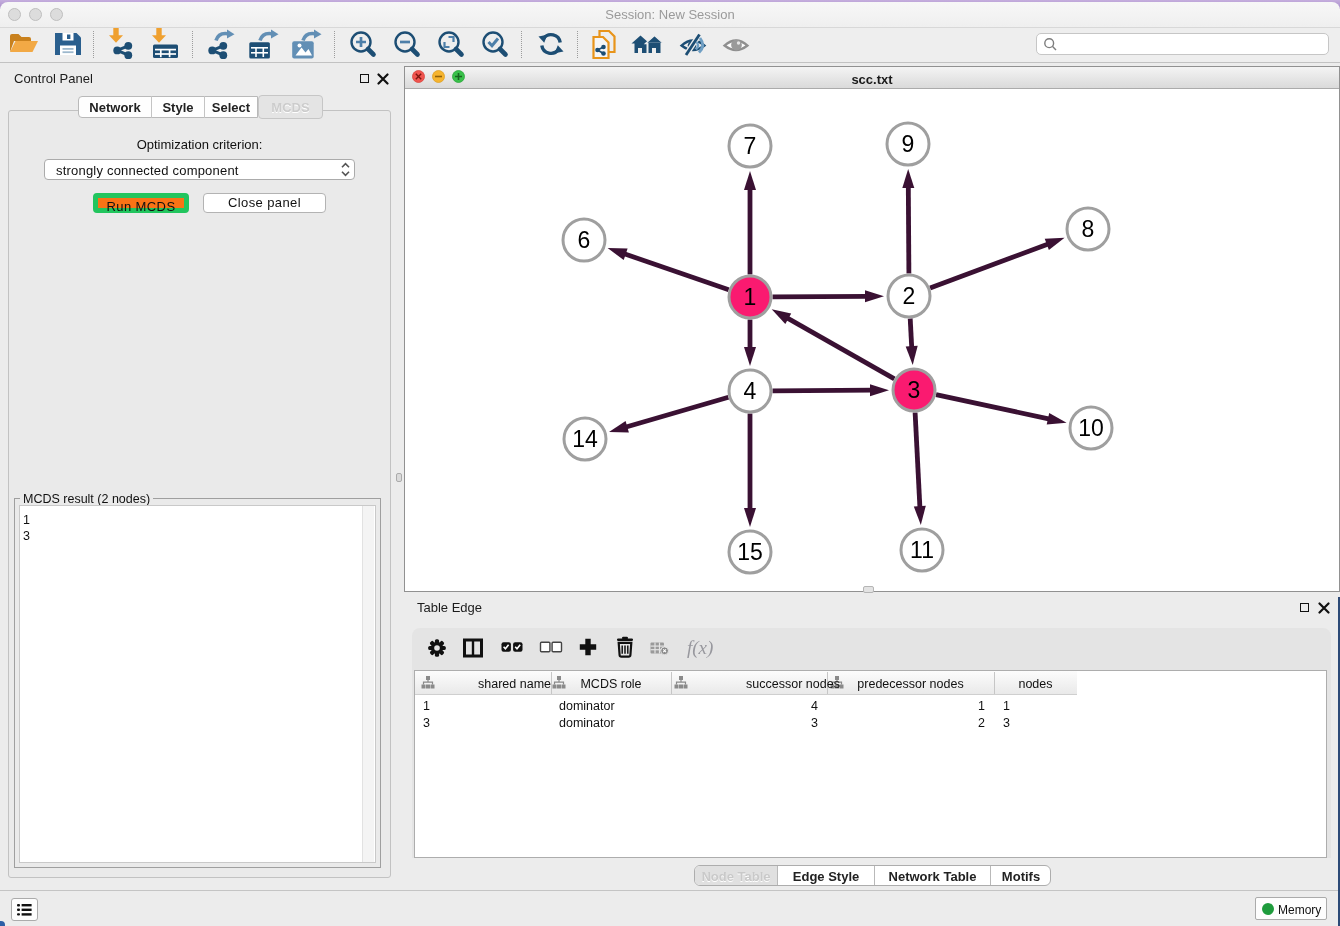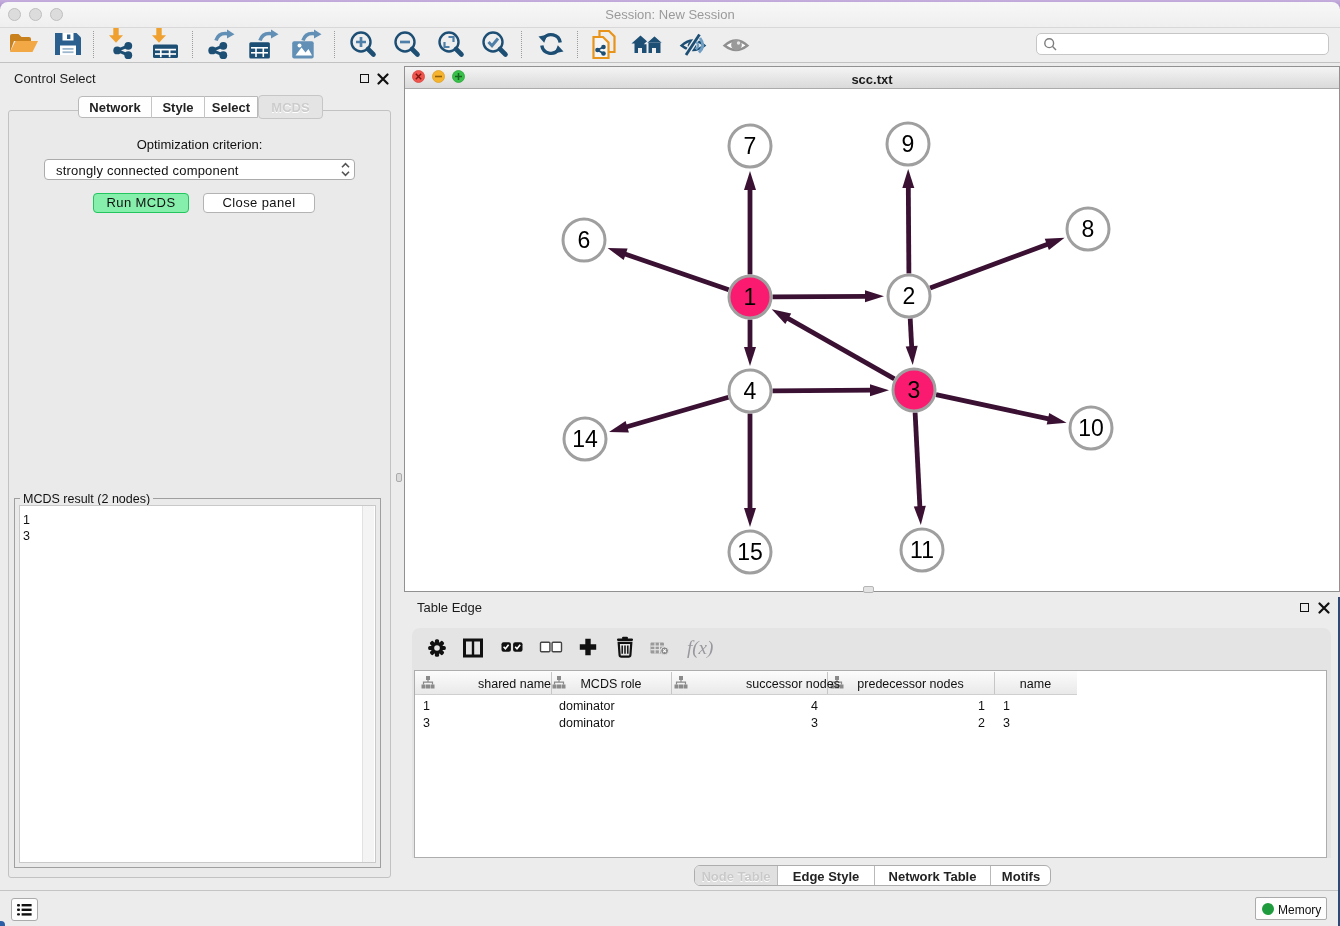--- a/index.html
+++ b/index.html
@@ -171,21 +171,21 @@
 <div class="abs" style="left:334px;top:31px;height:27px;border-left:1px dotted #9c9c9c;"></div>
 <div class="abs" style="left:521px;top:31px;height:27px;border-left:1px dotted #9c9c9c;"></div>
 <div class="abs" style="left:577px;top:31px;height:27px;border-left:1px dotted #9c9c9c;"></div>
 
 <div class="abs" style="left:1036px;top:33px;width:293px;height:22px;background:#fff;border:1px solid #c6c6c6;border-radius:5px;"></div>
 <svg class="abs" style="left:1043px;top:37px" width="15" height="15" viewBox="0 0 15 15">
     <circle cx="6.2" cy="6.2" r="4.4" fill="none" stroke="#7d7d7d" stroke-width="1.4"></circle>
     <line x1="9.6" y1="9.6" x2="13" y2="13" stroke="#7d7d7d" stroke-width="1.4"></line>
   </svg>
 
-<div class="abs" style="left:14px;top:71px;font-size:13px;color:#1c1c1c;">Control Select</div>
+<div class="abs" style="left:14px;top:71px;font-size:13px;color:#1c1c1c;">Control Panel</div>
 <div class="abs" style="left:360px;top:74px;width:9px;height:9px;border:1.5px solid #111;"></div>
 <svg class="abs" style="left:377px;top:73px" width="12" height="12" viewBox="0 0 12 12">
     <path d="M1.5 1.5 L10.5 10.5 M10.5 1.5 L1.5 10.5" stroke="#111" stroke-width="2.2" stroke-linecap="round"></path>
   </svg>
 
 <div class="abs" style="left:8px;top:110px;width:383px;height:768px;background:#eaeaea;border:1px solid #c2c2c2;border-radius:3px;"></div>
 
 <div class="abs" style="left:78px;top:96px;width:180px;height:22px;background:#fefefe;border:1px solid #b9b9b9;border-radius:4px 0 0 4px;"></div>
 <div class="abs" style="left:151px;top:96px;width:1px;height:22px;background:#c4c4c4;"></div>
 <div class="abs" style="left:204px;top:96px;width:1px;height:22px;background:#c4c4c4;"></div>
@@ -195,22 +195,22 @@
 <div class="abs" style="left:204px;top:100px;width:54px;height:14px;text-align:center;font-size:13px;font-weight:bold;color:#222;">Select</div>
 <div class="abs" style="left:258px;top:100px;width:65px;height:14px;text-align:center;font-size:13px;font-weight:bold;color:#cccccc;text-shadow:0 1px 0 #fff;">MCDS</div>
 
 <div class="abs" style="left:8px;top:137px;width:383px;text-align:center;font-size:13px;color:#111;">Optimization criterion:</div>
 <div class="abs" style="left:44px;top:159px;width:311px;height:21px;background:#fff;border:1px solid #ababab;border-radius:4px;"></div>
 <div class="abs" style="left:56px;top:163px;font-size:13px;letter-spacing:0.2px;color:#111;">strongly connected component</div>
 <svg class="abs" style="left:340px;top:162px" width="11" height="15" viewBox="0 0 11 15">
     <path d="M2 5.2 L5.5 1.6 L9 5.2" fill="none" stroke="#555" stroke-width="1.6"></path>
     <path d="M2 9.8 L5.5 13.4 L9 9.8" fill="none" stroke="#555" stroke-width="1.6"></path>
   </svg>
-<div class="abs" style="left:93px;top:193px;width:96px;height:20px;background:#86efac;border:1px solid #22c55e;border-radius:4px;text-align:center;font-size:13px;letter-spacing:0.4px;color:#111;line-height:18px;">Run MCDS</div>
-<div class="abs" style="left:203px;top:193px;width:112px;height:20px;background:#fff;border:1px solid #b3b3b3;border-radius:4px;text-align:center;font-size:13px;letter-spacing:0.4px;color:#111;line-height:18px;">Close panel</div>
+<div class="abs" style="left:93px;top:193px;width:96px;height:20px;background:#f97316;border:5px solid #22c55e;border-radius:4px;text-align:center;font-size:13px;letter-spacing:0.4px;color:#111;line-height:18px;">Run MCDS</div>
+<div class="abs" style="left:203px;top:193px;width:123px;height:20px;background:#fff;border:1px solid #b3b3b3;border-radius:4px;text-align:center;font-size:13px;letter-spacing:0.4px;color:#111;line-height:18px;">Close panel</div>
 
 <div class="abs" style="left:14px;top:498px;width:367px;height:370px;border:1px solid #9f9f9f;"></div>
 <div class="abs" style="left:20px;top:492px;background:#eaeaea;padding:0 3px;font-size:12.5px;color:#111;">MCDS result (2 nodes)</div>
 <div class="abs" style="left:19px;top:505px;width:357px;height:358px;background:#fff;border:1px solid #c9c9c9;"></div>
 <div class="abs" style="left:362px;top:506px;width:12px;height:356px;background:#f4f4f4;border-left:1px solid #e2e2e2;"></div>
 <div class="abs" style="left:23px;top:512px;font-size:12.5px;color:#111;line-height:16px;">1<br>3</div>
 
 <div class="abs" style="left:396px;top:473px;width:6px;height:9px;background:#dadada;border:1px solid #ababab;border-radius:2px;"></div>
 
 <div class="abs" style="left:404px;top:66px;width:936px;height:526px;background:#fff;border:1px solid #919191;"></div>
@@ -383,21 +383,21 @@
         <rect x="-2" y="8.5" width="4" height="4"></rect>
         <rect x="2.5" y="8.5" width="4" height="4"></rect>
         <path d="M-4.5 8.5 V6.2 H4.5 V8.5 M0 6.2 V4" fill="none" stroke="#8a8a8a" stroke-width="1.2"></path>
       </g>
   </g>
 </svg>
 <div class="abs" style="left:415px;top:677px;width:136px;text-align:right;font-size:12.5px;color:#111;">shared name</div>
 <div class="abs" style="left:551px;top:677px;width:120px;text-align:center;font-size:12.5px;color:#111;">MCDS role</div>
 <div class="abs" style="left:671px;top:677px;width:156px;text-align:center;font-size:12.5px;color:#111;margin-left:44px;">successor nodes</div>
 <div class="abs" style="left:827px;top:677px;width:167px;text-align:center;font-size:12.5px;color:#111;">predecessor nodes</div>
-<div class="abs" style="left:994px;top:677px;width:83px;text-align:center;font-size:12.5px;color:#111;">name</div>
+<div class="abs" style="left:994px;top:677px;width:83px;text-align:center;font-size:12.5px;color:#111;">nodes</div>
 <div class="abs" style="left:423px;top:698px;font-size:12.5px;color:#111;line-height:16.5px;">1<br>3</div>
 <div class="abs" style="left:559px;top:698px;font-size:12.5px;color:#111;line-height:16.5px;">dominator<br>dominator</div>
 <div class="abs" style="left:671px;top:698px;width:147px;text-align:right;font-size:12.5px;color:#111;line-height:16.5px;">4<br>3</div>
 <div class="abs" style="left:827px;top:698px;width:158px;text-align:right;font-size:12.5px;color:#111;line-height:16.5px;">1<br>2</div>
 <div class="abs" style="left:1003px;top:698px;font-size:12.5px;color:#111;line-height:16.5px;">1<br>3</div>
 
 <div class="abs" style="left:694px;top:865px;width:357px;height:21px;background:#fff;border:1px solid #adadad;border-radius:6px;"></div>
 <div class="abs" style="left:695px;top:866px;width:82px;height:19px;background:#e0e0e0;border-radius:5px 0 0 5px;"></div>
 <div class="abs" style="left:777px;top:866px;width:1px;height:19px;background:#b9b9b9;"></div>
 <div class="abs" style="left:874px;top:866px;width:1px;height:19px;background:#b9b9b9;"></div>

